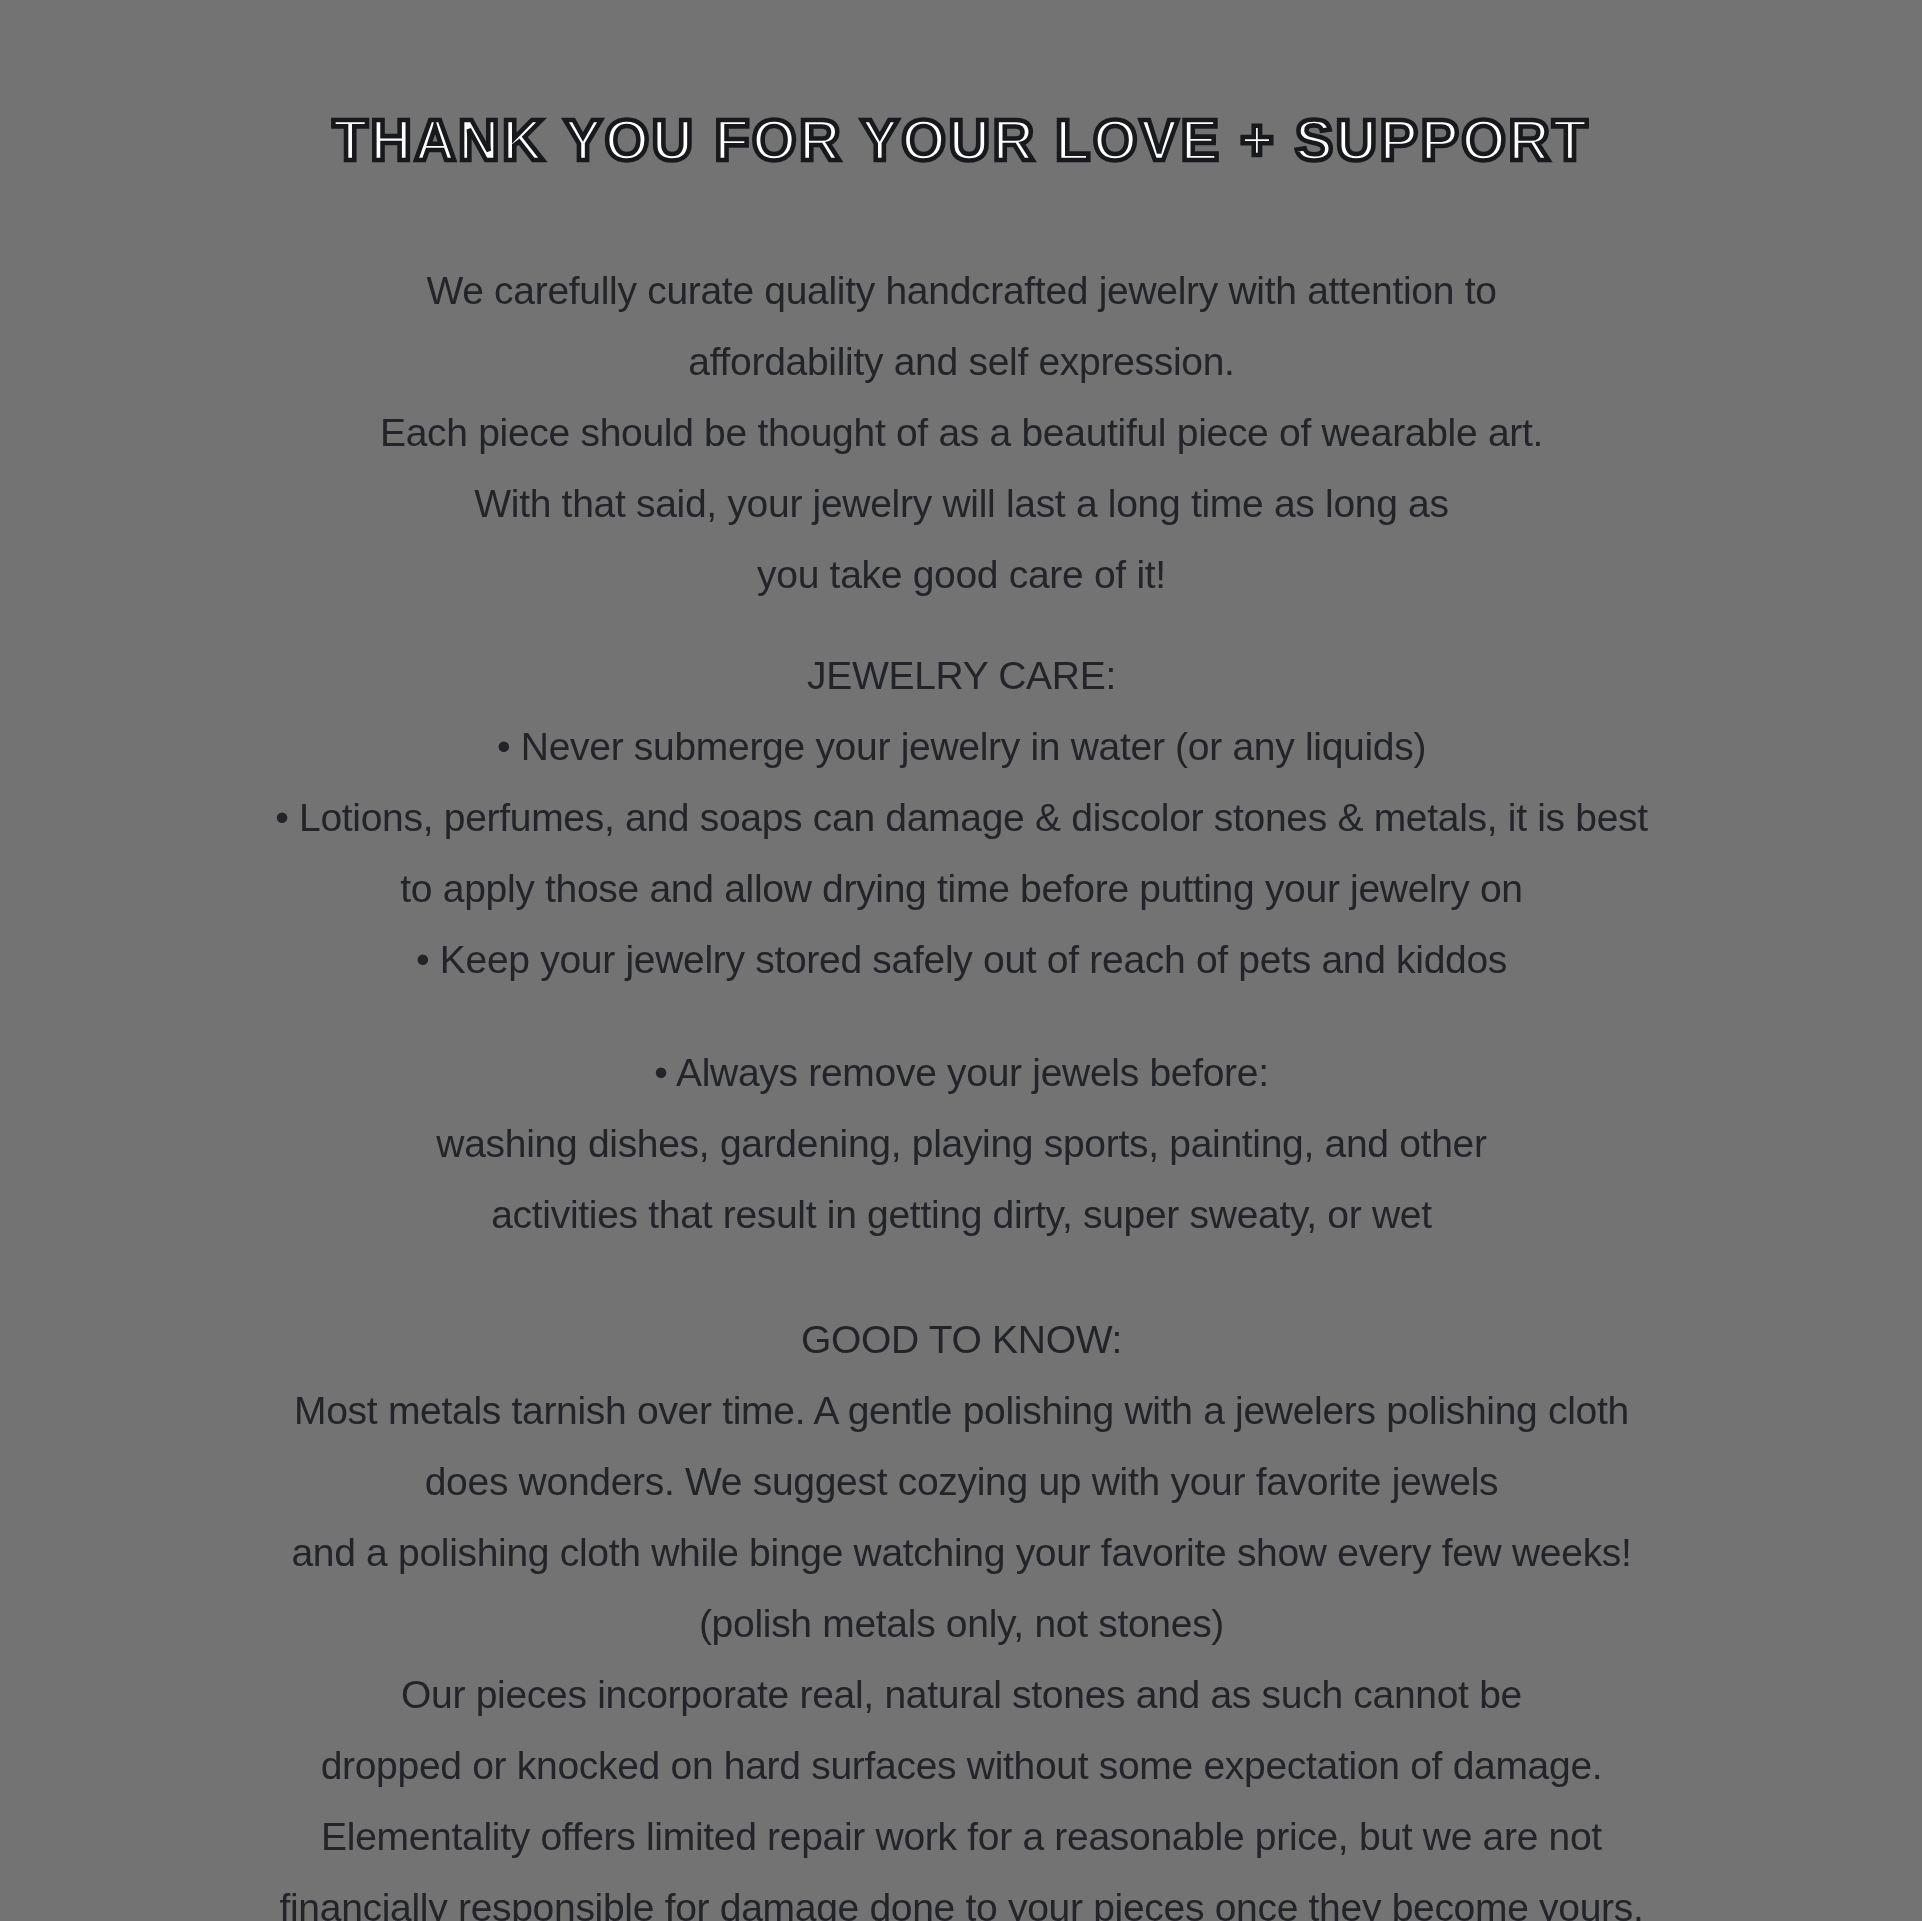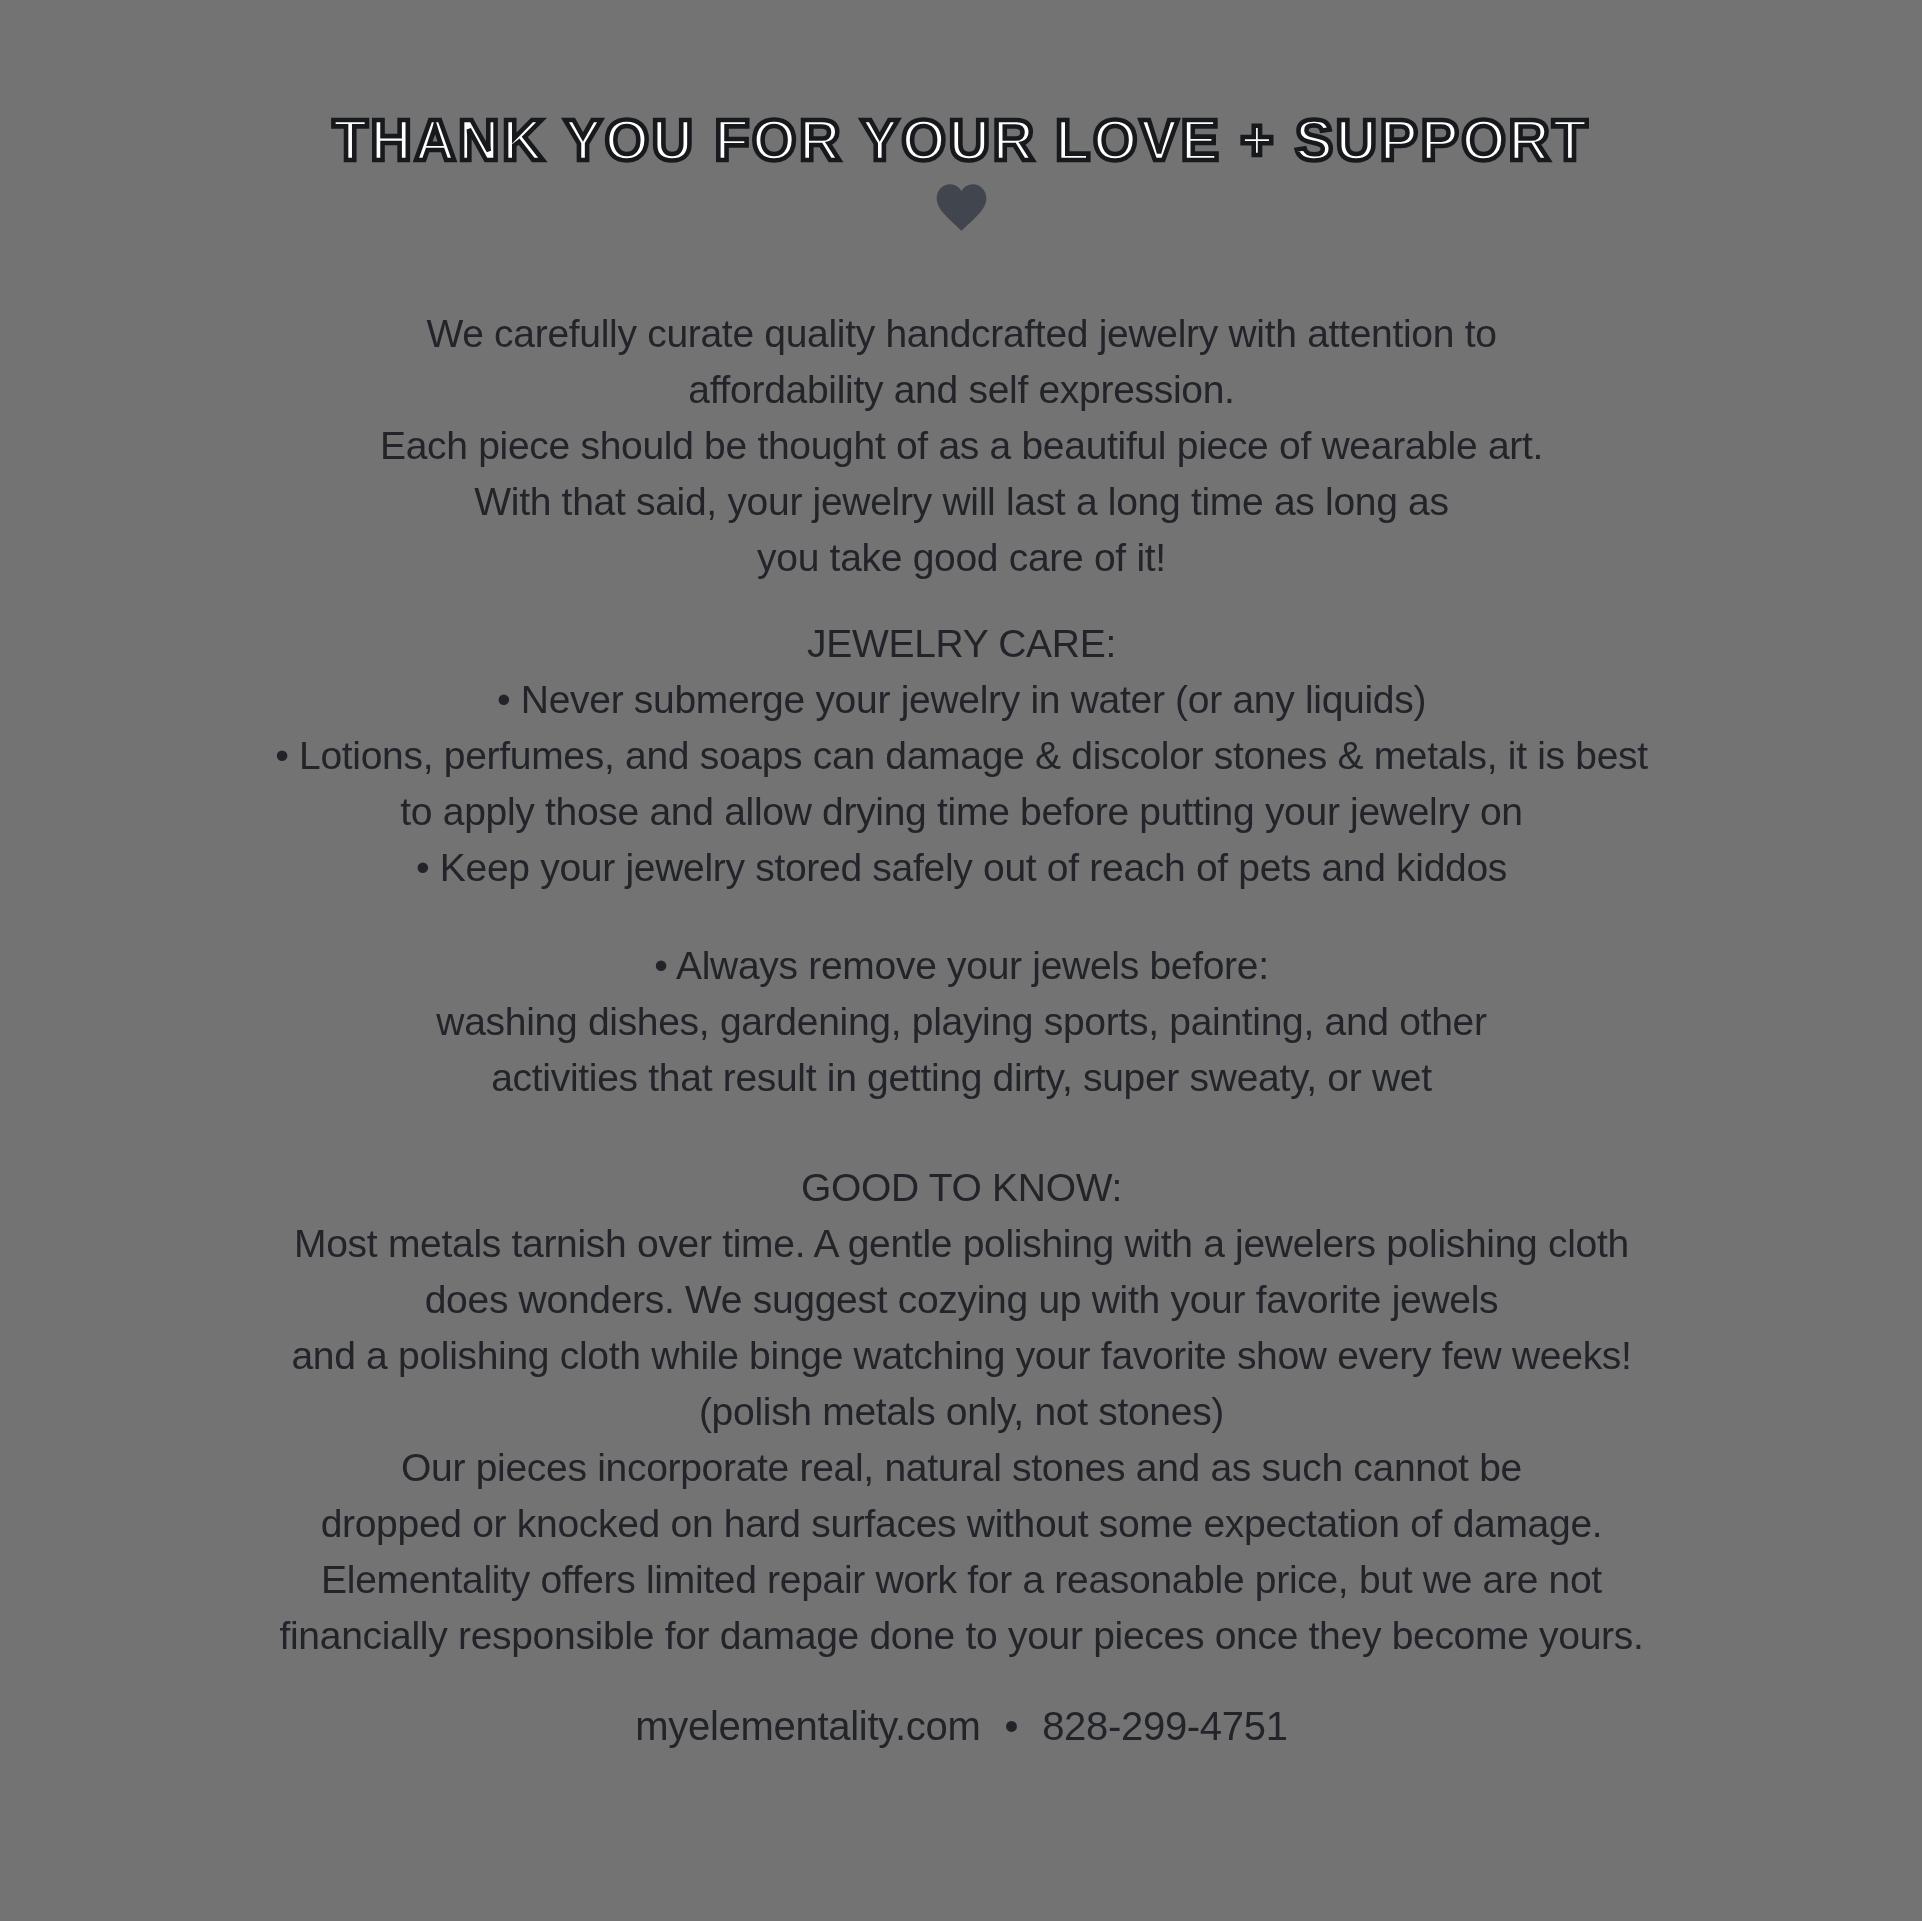--- a/index.html
+++ b/index.html
@@ -42,21 +42,21 @@
     letter-spacing: 0.9px;
     color: #26282d;
   }
   .heart {
     margin-top: 9.2px;
     width: 53px;
     height: 51px;
   }
   .bodytext {
     font-size: 39px;
-    line-height: 56px;
+    line-height: 71px;
     letter-spacing: -0.3px;
     white-space: pre-line;
     color: #222429;
   }
   .intro        { margin-top: 73px; }
   .care-heading { margin-top: 30px; }
   .remove-block { margin-top: 42px; }
   .know-heading { margin-top: 54px; }
   .footer {
     margin-top: 40px;

